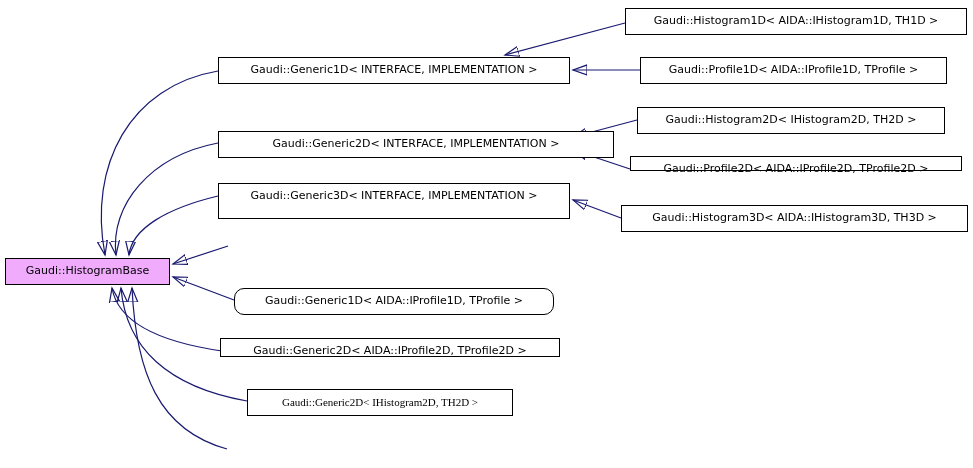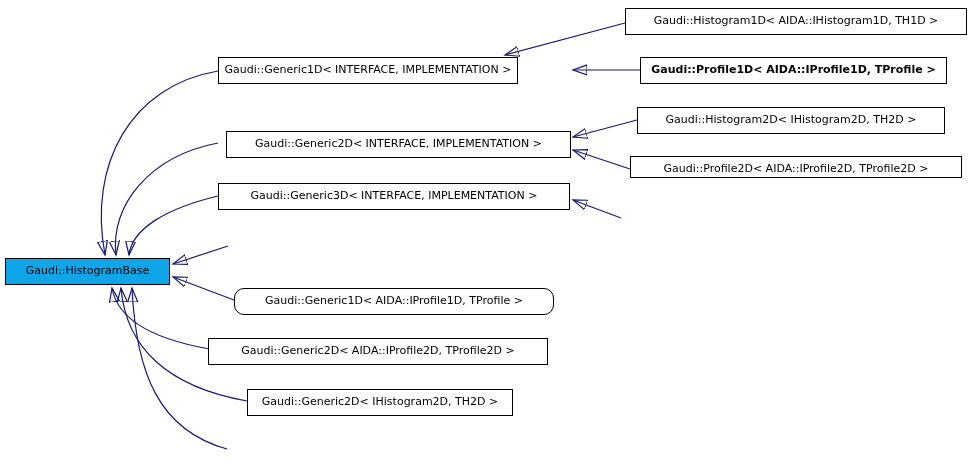--- a/index.html
+++ b/index.html
@@ -34,21 +34,21 @@
     background: #ffffff;
     color: #000000;
     font-size: 11px;
     line-height: 24px;
     text-align: center;
     white-space: nowrap;
     overflow: visible;
     cursor: pointer;
   }
   .node.hl {
-    background: #0ea5e9;
+    background: #f0abfc;
   }
 </style>
 </head>
 <body>
 
 <div class="canvas">
 
   <svg class="edges" width="973" height="468" viewBox="0 0 973 468" xmlns="http://www.w3.org/2000/svg">
     <defs>
       <marker id="arrow" markerUnits="userSpaceOnUse" markerWidth="16" markerHeight="12" refX="14" refY="6" orient="auto">
@@ -67,26 +67,27 @@
 
     <path d="M 625 23 L 505 55" marker-end="url(#arrow)"></path>
     <path d="M 640 70 L 573 70" marker-end="url(#arrow)"></path>
     <path d="M 637 120 L 573 137" marker-end="url(#arrow)"></path>
     <path d="M 630 169 L 573 150" marker-end="url(#arrow)"></path>
     <path d="M 621 218 L 573 200" marker-end="url(#arrow)"></path>
   </svg>
 
   <div class="node hl" style="left:5px; top:258px; width:165px; height:27px;">Gaudi::HistogramBase</div>
 
-  <div class="node" style="left:218px; top:57px; width:300px; height:27px;">Gaudi::Generic1D&lt; INTERFACE, IMPLEMENTATION &gt;</div>
-  <div class="node" style="left:226px; top:131px; width:345px; height:27px;">Gaudi::Generic2D&lt; INTERFACE, IMPLEMENTATION &gt;</div>
-  <div class="node" style="left:218px; top:183px; width:352px; height:27px;">Gaudi::Generic3D&lt; INTERFACE, IMPLEMENTATION &gt;</div>
+  <div class="node" style="left:218px; top:57px; width:352px; height:27px;">Gaudi::Generic1D&lt; INTERFACE, IMPLEMENTATION &gt;</div>
+  <div class="node" style="left:218px; top:131px; width:396px; height:27px;">Gaudi::Generic2D&lt; INTERFACE, IMPLEMENTATION &gt;</div>
+  <div class="node" style="left:218px; top:183px; width:352px; height:36px;">Gaudi::Generic3D&lt; INTERFACE, IMPLEMENTATION &gt;</div>
 
   <div class="node" style="left:234px; top:288px; width:320px; height:27px;border-radius:10px;">Gaudi::Generic1D&lt; AIDA::IProfile1D, TProfile &gt;</div>
-  <div class="node" style="left:208px; top:338px; width:340px; height:27px;">Gaudi::Generic2D&lt; AIDA::IProfile2D, TProfile2D &gt;</div>
-  <div class="node" style="left:247px; top:389px; width:266px; height:27px;">Gaudi::Generic2D&lt; IHistogram2D, TH2D &gt;</div>
+  <div class="node" style="left:220px; top:338px; width:340px; height:19px;">Gaudi::Generic2D&lt; AIDA::IProfile2D, TProfile2D &gt;</div>
+  <div class="node" style="left:247px; top:389px; width:266px; height:27px;font-family:Liberation Serif, serif;">Gaudi::Generic2D&lt; IHistogram2D, TH2D &gt;</div>
 
   <div class="node" style="left:625px; top:8px; width:342px; height:27px;">Gaudi::Histogram1D&lt; AIDA::IHistogram1D, TH1D &gt;</div>
-  <div class="node" style="left:640px; top:57px; width:307px; height:27px;font-weight:bold;">Gaudi::Profile1D&lt; AIDA::IProfile1D, TProfile &gt;</div>
+  <div class="node" style="left:640px; top:57px; width:307px; height:27px;">Gaudi::Profile1D&lt; AIDA::IProfile1D, TProfile &gt;</div>
   <div class="node" style="left:637px; top:107px; width:308px; height:27px;">Gaudi::Histogram2D&lt; IHistogram2D, TH2D &gt;</div>
-  <div class="node" style="left:630px; top:156px; width:332px; height:22px;">Gaudi::Profile2D&lt; AIDA::IProfile2D, TProfile2D &gt;</div>
+  <div class="node" style="left:630px; top:156px; width:332px; height:15px;">Gaudi::Profile2D&lt; AIDA::IProfile2D, TProfile2D &gt;</div>
+  <div class="node" style="left:621px; top:205px; width:347px; height:27px;">Gaudi::Histogram3D&lt; AIDA::IHistogram3D, TH3D &gt;</div>
 
 </div>
 
 </body></html>

